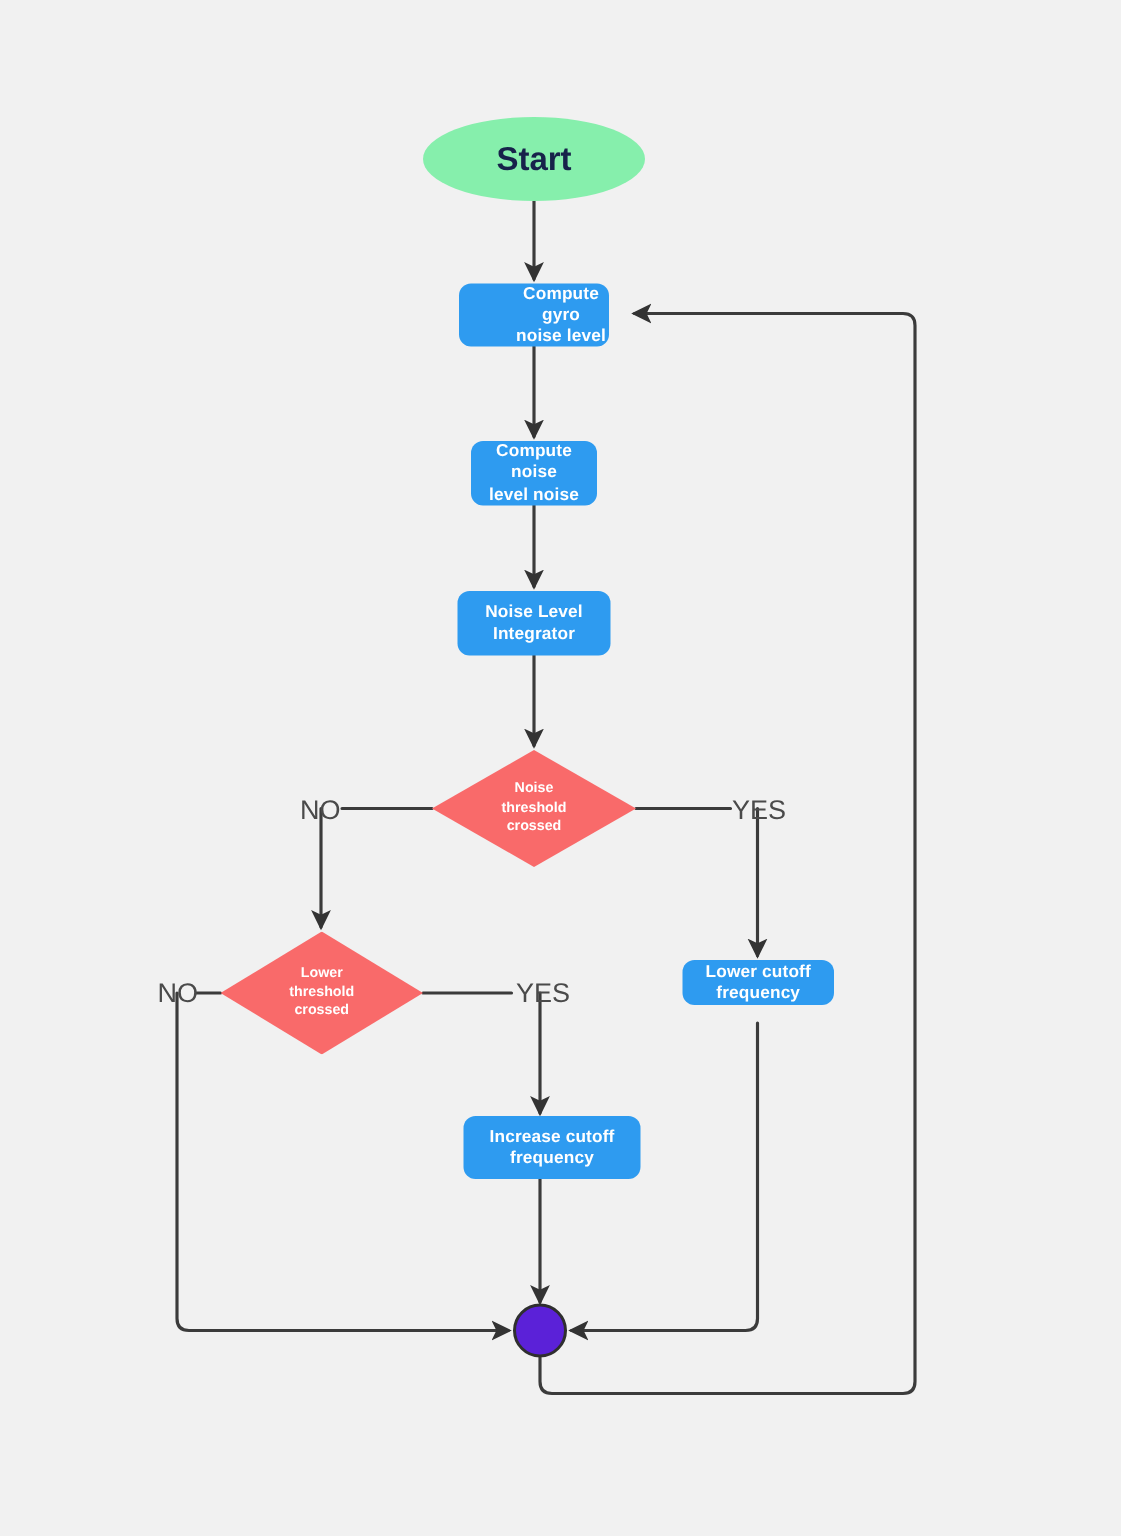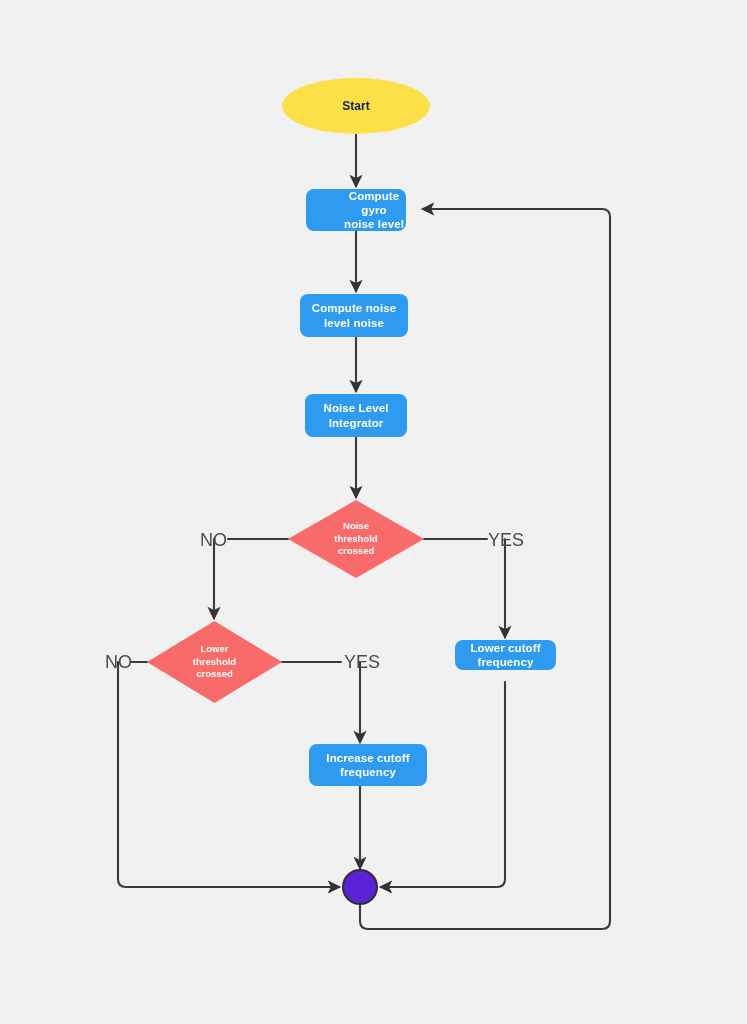--- a/index.html
+++ b/index.html
@@ -36,24 +36,24 @@
     text-align: center;
   }
   .node-label {
     display: block;
     line-height: 1.22;
     pointer-events: none;
   }
   
   .terminator {
     border-radius: 50%;
-    background: #fde047;
+    background: #86efac;
     color: #17224a;
     font-weight: bold;
-    font-size: 12px;
+    font-size: 22px;
   }
   
   .process {
     border-radius: 8px;
     background: #2e9bf0;
     color: #ffffff;
     font-weight: bold;
     font-size: 11.5px;
     letter-spacing: 0.1px;
   }
@@ -144,21 +144,21 @@
     <span class="node-label">Start</span>
   </div>
 
   <div class="node process" style="left:306px; top:189px; width:100px; height:42px;padding-left:36px;">
     <span class="node-label">
       <span>Compute gyro</span><br>
       <span>noise level</span>
     </span>
   </div>
 
-  <div class="node process" style="left:300px; top:294px; width:108px; height:43px;">
+  <div class="node process" style="left:314px; top:294px; width:84px; height:43px;">
     <span class="node-label">
       <span>Compute noise</span><br>
       <span>level noise</span>
     </span>
   </div>
 
   <div class="node process" style="left:305px; top:394px; width:102px; height:43px;">
     <span class="node-label">
       <span>Noise Level</span><br>
       <span>Integrator</span>

